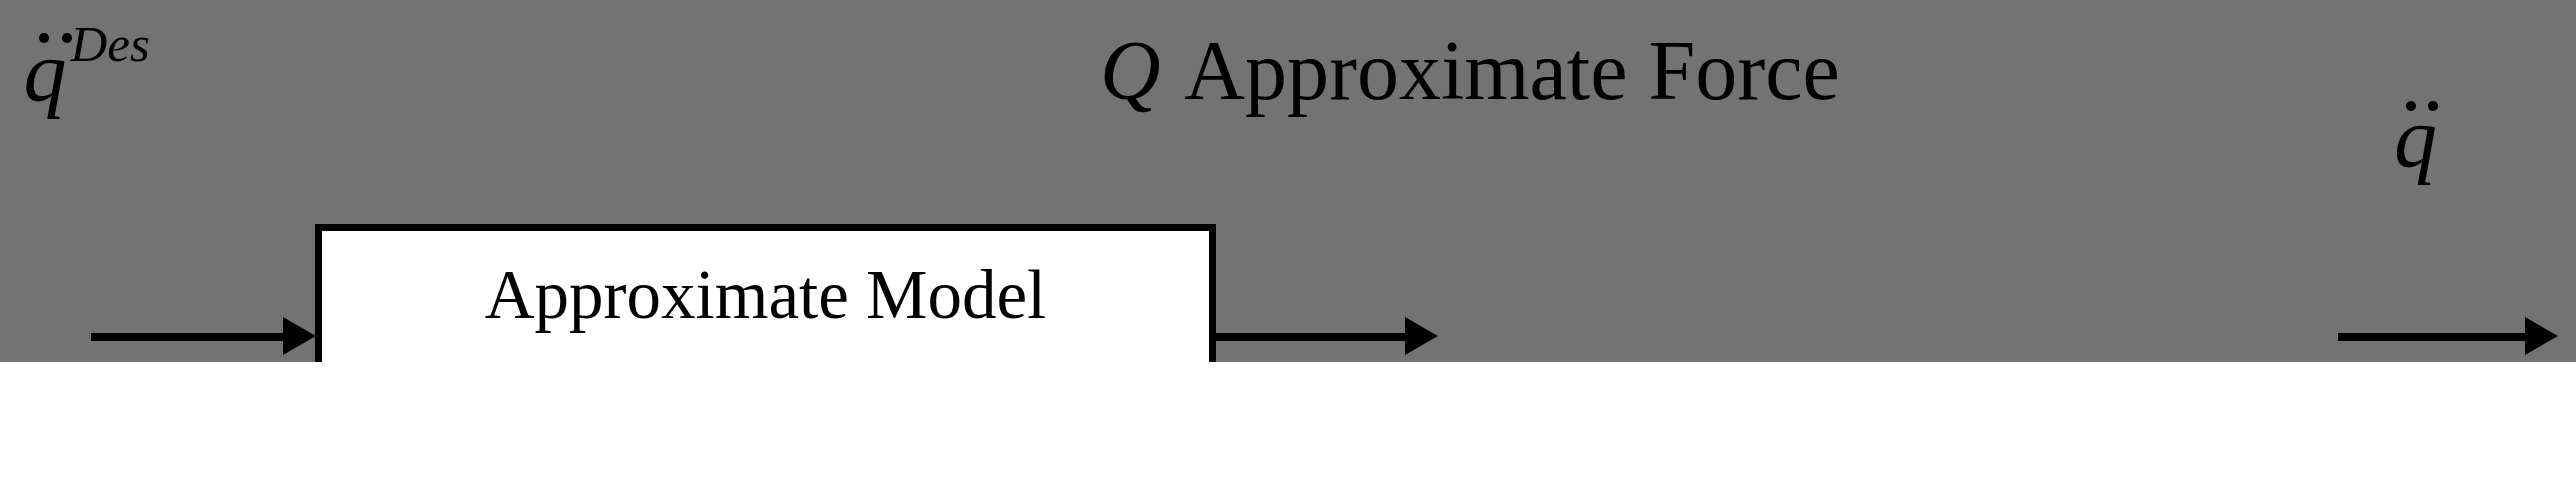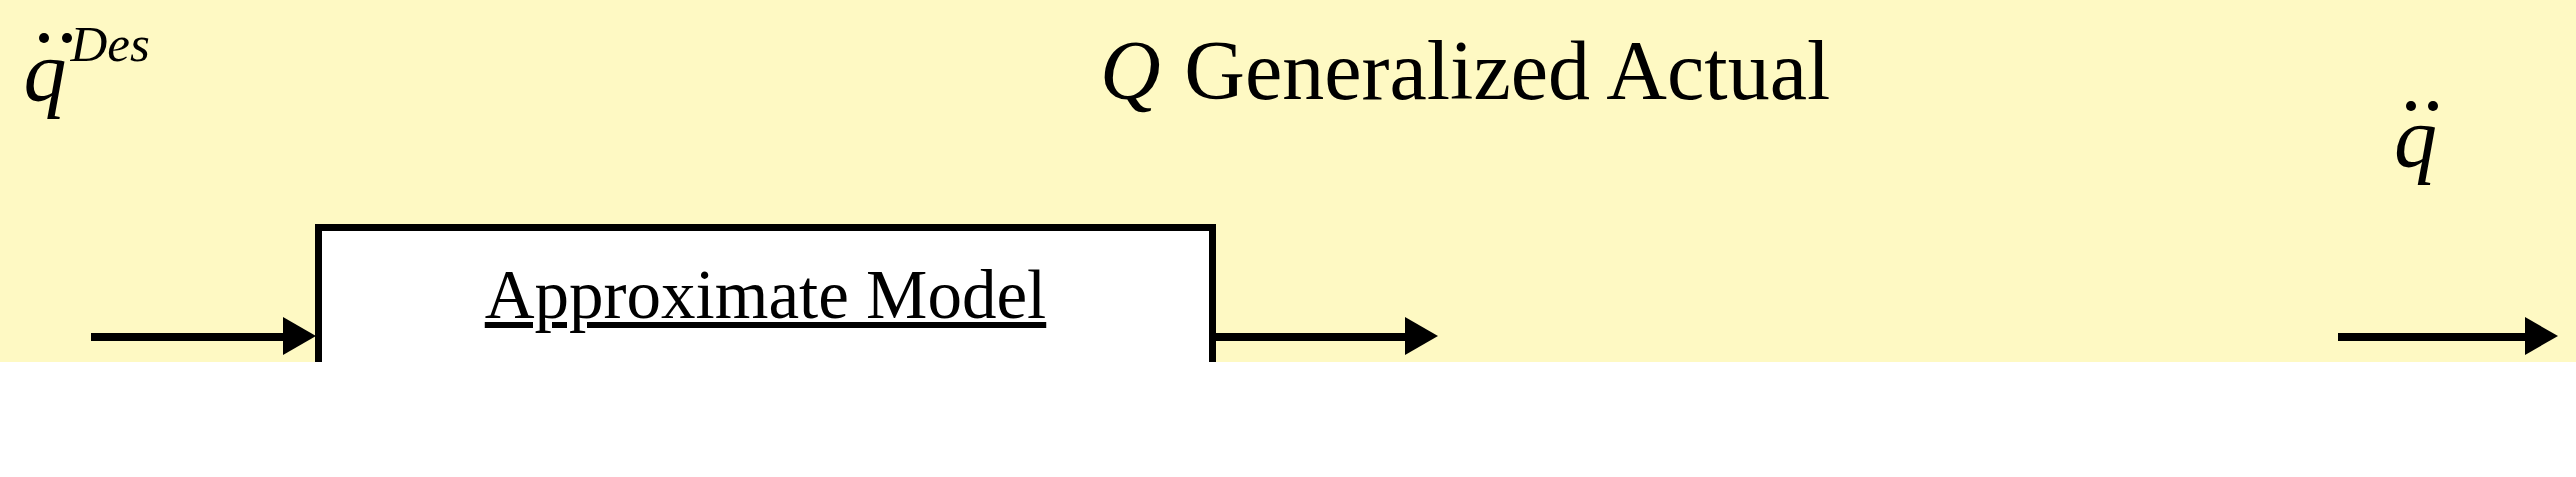--- a/index.html
+++ b/index.html
@@ -4,21 +4,21 @@
 <style>
   html, body {
     margin: 0;
     padding: 0;
     background: #ffffff;
   }
   #canvas {
     position: relative;
     width: 2576px;
     height: 362px;
-    background: #fef9c3;
+    background: #737373;
     overflow: hidden;
     font-family: "Liberation Serif", "DejaVu Serif", serif;
     color: #000000;
   }
 
   
   .math-label {
     position: absolute;
     line-height: 1;
     font-size: 86px;
@@ -76,21 +76,20 @@
     background: #ffffff;
   }
   .block-approx { left: 315px; }
   .block-actual { left: 1437px; }
   .block-label {
     padding-top: 30px;
     text-align: center;
     font-size: 69px;
     line-height: 1;
     white-space: nowrap;
-    text-decoration: underline;
   }
 
   
   .arrow { position: absolute; }
   .arrow-line {
     position: absolute;
     top: 333px;
     height: 7.9px;
     background: #000000;
   }
@@ -118,21 +117,21 @@
   <div class="math-label label-input">
     <span class="math-var">
       <span class="ddots">
           <b></b>
           <b></b>
         </span><span>q</span>
     </span><span class="sup">Des</span>
   </div>
 
   <div class="force-title">
-    <span class="q-sym">Q</span><span class="t-text">Generalized Actual</span>
+    <span class="q-sym">Q</span><span class="t-text">Approximate Force</span>
   </div>
 
   <div class="math-label label-output">
     <span class="math-var">
       <span class="ddots">
           <b></b>
           <b></b>
         </span><span>q</span>
     </span>
   </div>

